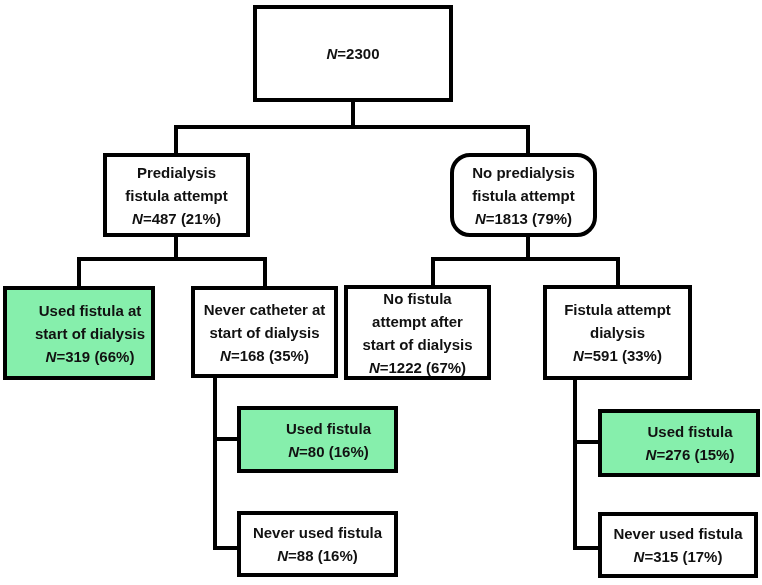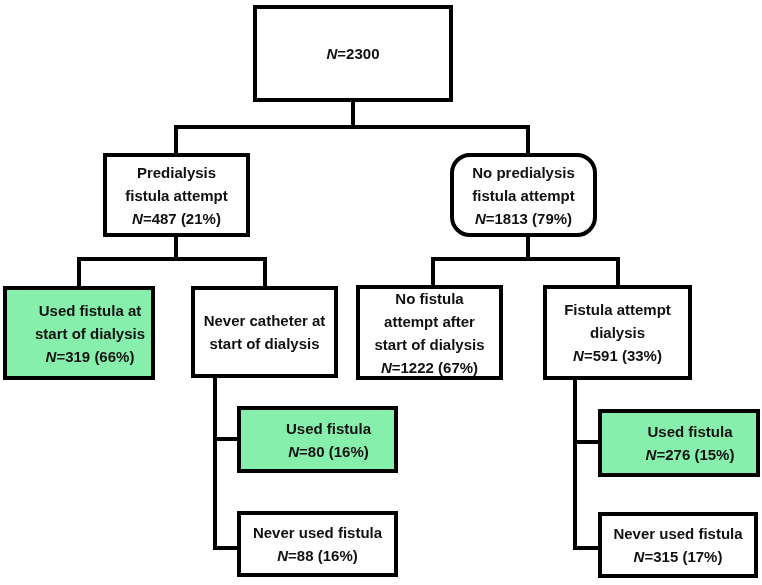--- a/index.html
+++ b/index.html
@@ -43,21 +43,21 @@
     position: absolute;
     background: #000000;
   }
 
   
   #n-total    { left:253px; top:5px;   width:200px; height:97px; }
   #n-pre      { left:103px; top:153px; width:147px; height:84px; }
   #n-nopre    { left:450px; top:153px; width:147px; height:84px;border-radius:20px; }
   #n-uf-start { left:3px;   top:286px; width:152px; height:94px; }
   #n-cath     { left:191px; top:286px; width:147px; height:92px; }
-  #n-noatt    { left:356px; top:285px; width:147px; height:95px; }
+  #n-noatt    { left:344px; top:285px; width:147px; height:95px; }
   #n-att      { left:543px; top:285px; width:149px; height:95px; }
   #n-uf80     { left:237px; top:406px; width:161px; height:67px; }
   #n-nu88     { left:237px; top:511px; width:161px; height:66px; }
   #n-uf276    { left:598px; top:409px; width:162px; height:68px; }
   #n-nu315    { left:598px; top:512px; width:160px; height:66px; }
 </style>
 </head>
 <body>
 
 <div class="canvas">
@@ -104,20 +104,21 @@
       <div class="node-text">
         <div>Used fistula at</div>
         <div>start of dialysis</div>
         <div><i>N</i>=319 (66%)</div>
       </div>
     </div>
   <div class="node" id="n-cath">
       <div class="node-text">
         <div>Never catheter at</div>
         <div>start of dialysis</div>
+        <div><i>N</i>=168 (35%)</div>
       </div>
     </div>
   <div class="node" id="n-noatt">
       <div class="node-text">
         <div>No fistula</div>
         <div>attempt after</div>
         <div>start of dialysis</div>
         <div><i>N</i>=1222 (67%)</div>
       </div>
     </div>

